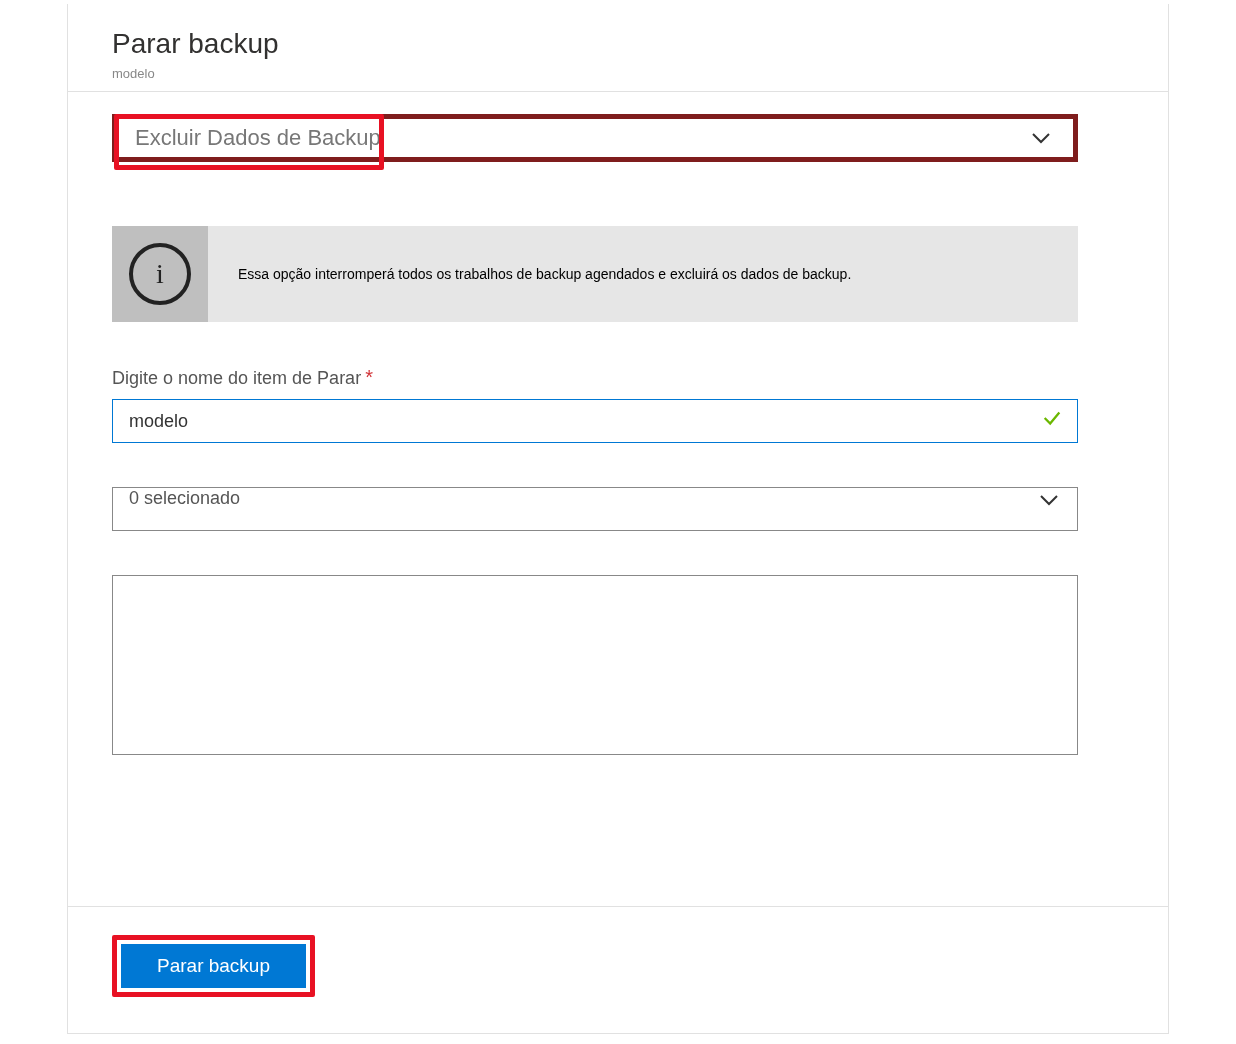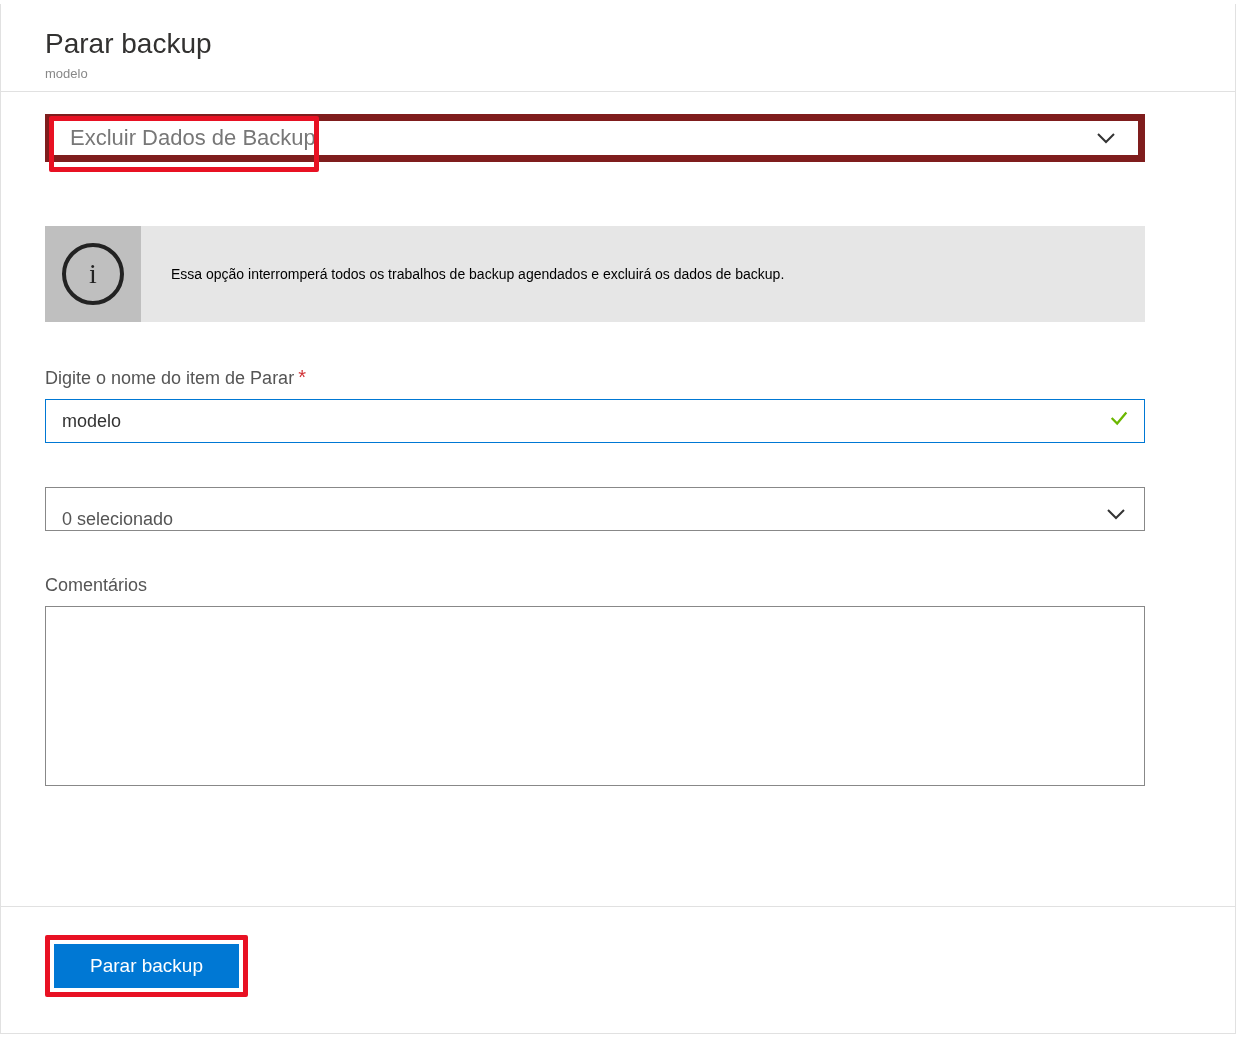--- a/index.html
+++ b/index.html
@@ -5,21 +5,21 @@
     * { box-sizing: border-box; margin: 0; padding: 0; }
     body {
       font-family: "Segoe UI", -apple-system, Arial, sans-serif;
       background: #fff;
       color: #323130;
       width: 1236px;
       height: 1044px;
       padding: 0;
     }
     .panel {
-      width: 1236px;
+      width: 1102px;
       margin: 4px auto 0 auto;
       border: 1px solid #e1e1e1;
       border-top: none;
       height: 1030px;
       position: relative;
     }
     .header {
       padding: 24px 0 10px 44px;
       border-bottom: 1px solid #e1e1e1;
     }
@@ -31,21 +31,21 @@
     }
     .subhead {
       font-size: 13px;
       color: #888;
     }
     .body {
       padding: 22px 90px 0 44px;
     }
     .action-dd {
       position: relative;
-      border: 7px solid #7f1d1d;
+      border: 5px solid #7f1d1d;
       height: 48px;
       display: flex;
       align-items: center;
       padding: 0 18px;
       cursor: pointer;
     }
     .action-dd .label {
       color: #777;
       font-size: 22px;
       flex: 1;
@@ -117,21 +117,21 @@
     .check-ic {
       position: absolute; right: 14px; top: 50%; transform: translateY(-50%);
       color: #6bb700; font-size: 22px;
     }
 
     .reason-dd, .commentbox {
       border: 1px solid #888;
     }
     .reason-dd {
       height: 44px;
-      display:flex; align-items:flex-end; padding:0 16px;
+      display:flex; align-items:flex-start; padding:0 16px;
       cursor: pointer;
     }
     .reason-dd .val { flex:1; font-size:18px; color:#555; }
     .commentbox {
       height: 180px;
       width: 100%;
       resize: none;
       padding: 10px;
       font-size: 16px;
       font-family: inherit;
@@ -205,21 +205,20 @@
         <span class="val">0 selecionado</span>
         <span>
           <svg width="24" height="24" viewBox="0 0 24 24">
               <path d="M4 8 L12 16 L20 8" stroke="#333" stroke-width="2" fill="none"></path>
             </svg>
         </span>
       </div>
     </div>
 
     <div class="field">
-      <label class="flabel">Comentários</label>
       <textarea class="commentbox" style=""></textarea>
     </div>
 
   </div>
 
   <div class="footer">
     <span class="hl-red hl-btn">
       <button class="btn-primary">Parar backup</button>
     </span>
   </div>

